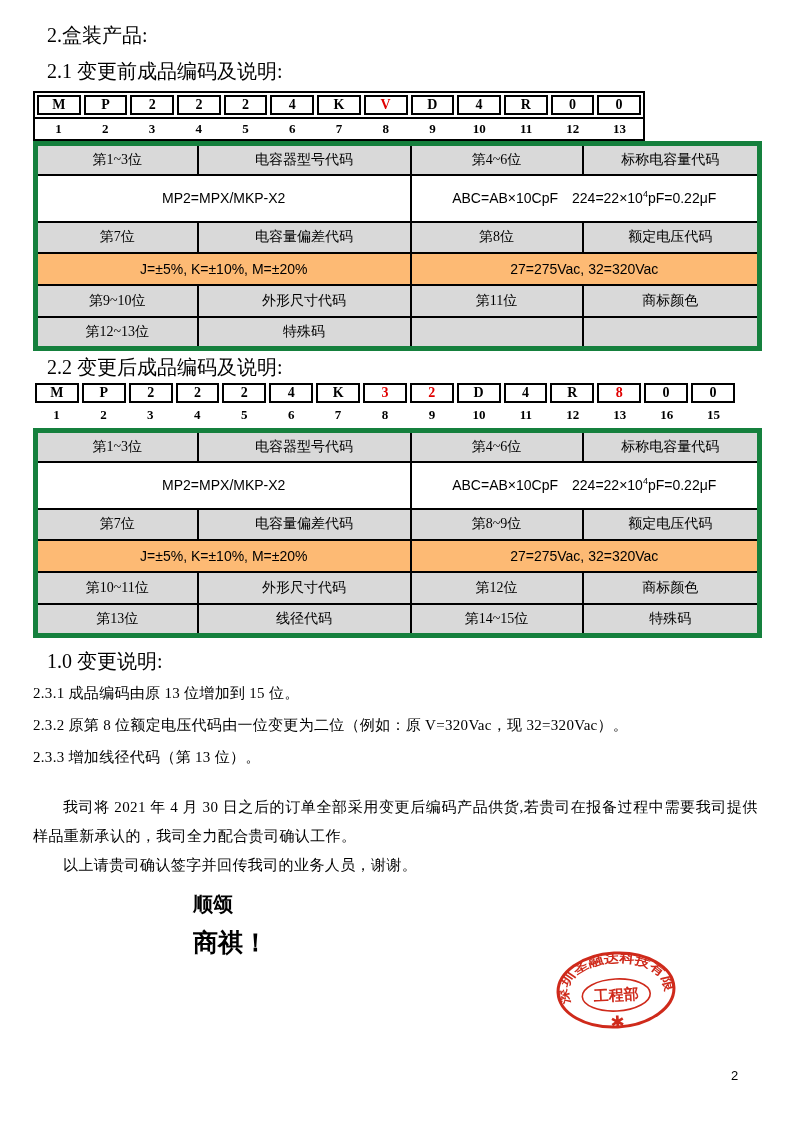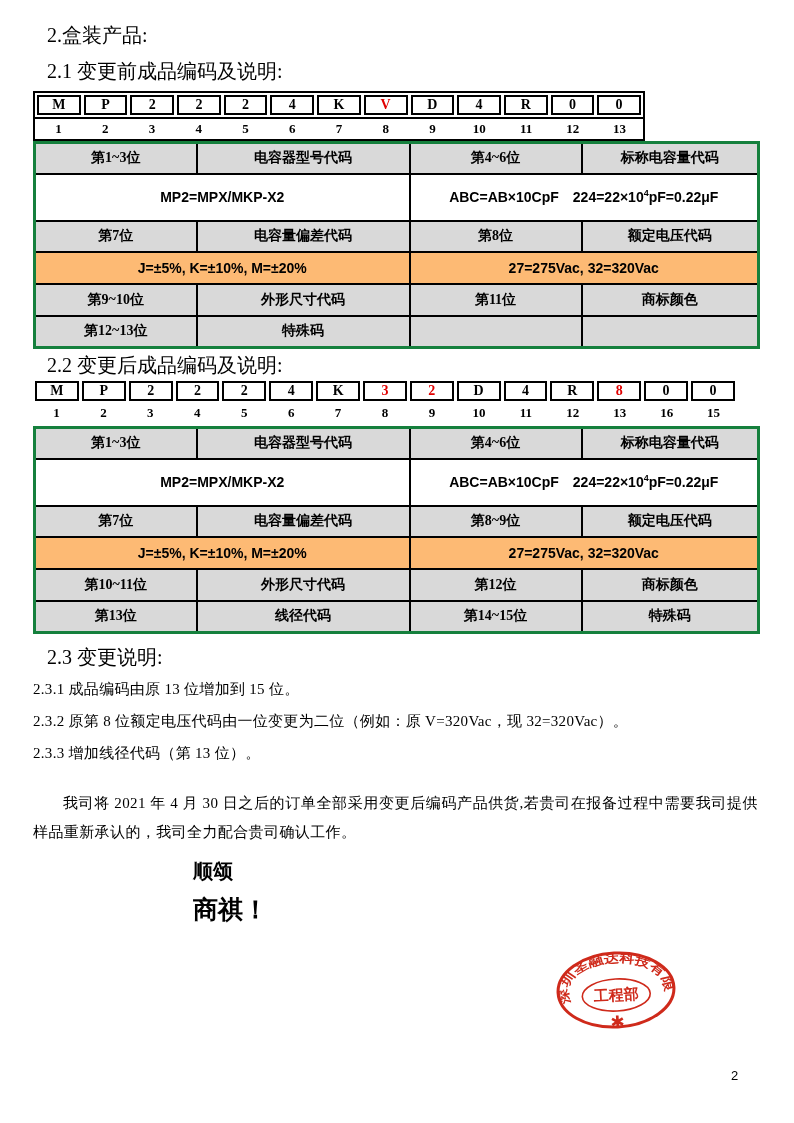--- a/index.html
+++ b/index.html
@@ -33,21 +33,21 @@
   }
   .strip-nums{display:flex;height:20px;}
   .strip-nums .pos{
     flex:1;text-align:center;font-size:13px;line-height:20px;
     font-weight:bold;font-family:"Liberation Serif",serif;
   }
   .strip2{width:704px;}
   .red-ch{color:var(--accent-red,#e00000);}
 
   
-  table.spec{border-collapse:collapse;table-layout:fixed;width:724px;border:3px solid #15803d;font-weight:bold;}
+  table.spec{border-collapse:collapse;table-layout:fixed;width:724px;border:5px solid #15803d;}
   table.spec td{
     border:2px solid #000;text-align:center;vertical-align:middle;
     font-size:14px;padding:0 2px;overflow:hidden;
   }
   table.spec tr.gray td{background:var(--table-header-gray,#d9d9d9);}
   table.spec tr.hrow td{height:31px;}
   table.spec tr.vrow td{height:47px;background:#fff;}
   table.spec tr.vrow2 td{height:32px;background:#fdba74;}
   table.spec tr.lrow td{height:32px;}
   .latin{font-family:"Liberation Sans","DejaVu Sans",sans-serif;font-size:13.5px;}
@@ -238,27 +238,28 @@
         <tr class="gray lrow">
           <td>第13位</td>
           <td>线径代码</td>
           <td>第14~15位</td>
           <td>特殊码</td>
         </tr>
       </tbody>
         </table>
     </div>
 
-    <div class="hd hd-s23">2.3 变更说明:</div>
+    <div class="hd hd-s23">1.0 变更说明:</div>
     <div class="note">2.3.1 成品编码由原 13 位增加到 15 位。</div>
     <div class="note">2.3.2 原第 8 位额定电压代码由一位变更为二位（例如：原 V=320Vac，现 32=320Vac）。</div>
     <div class="note">2.3.3 增加线径代码（第 13 位）。</div>
 
     <div class="paras">
       <p class="para">我司将 2021 年 4 月 30 日之后的订单全部采用变更后编码产品供货,若贵司在报备过程中需要我司提供样品重新承认的，我司全力配合贵司确认工作。</p>
+      <p class="para">以上请贵司确认签字并回传我司的业务人员，谢谢。</p>
     </div>
 
     <div class="salute1">顺颂</div>
     <div class="salute2">商祺！</div>
   </div>
 
   <div class="stamp">
     <svg viewBox="0 0 152 106" xmlns="http://www.w3.org/2000/svg">
       <g transform="rotate(-3 76 52)" fill="none" stroke="var(--stamp-red,#cf2a1b)">
         <ellipse cx="76" cy="52" rx="58" ry="37" stroke-width="3"></ellipse>

